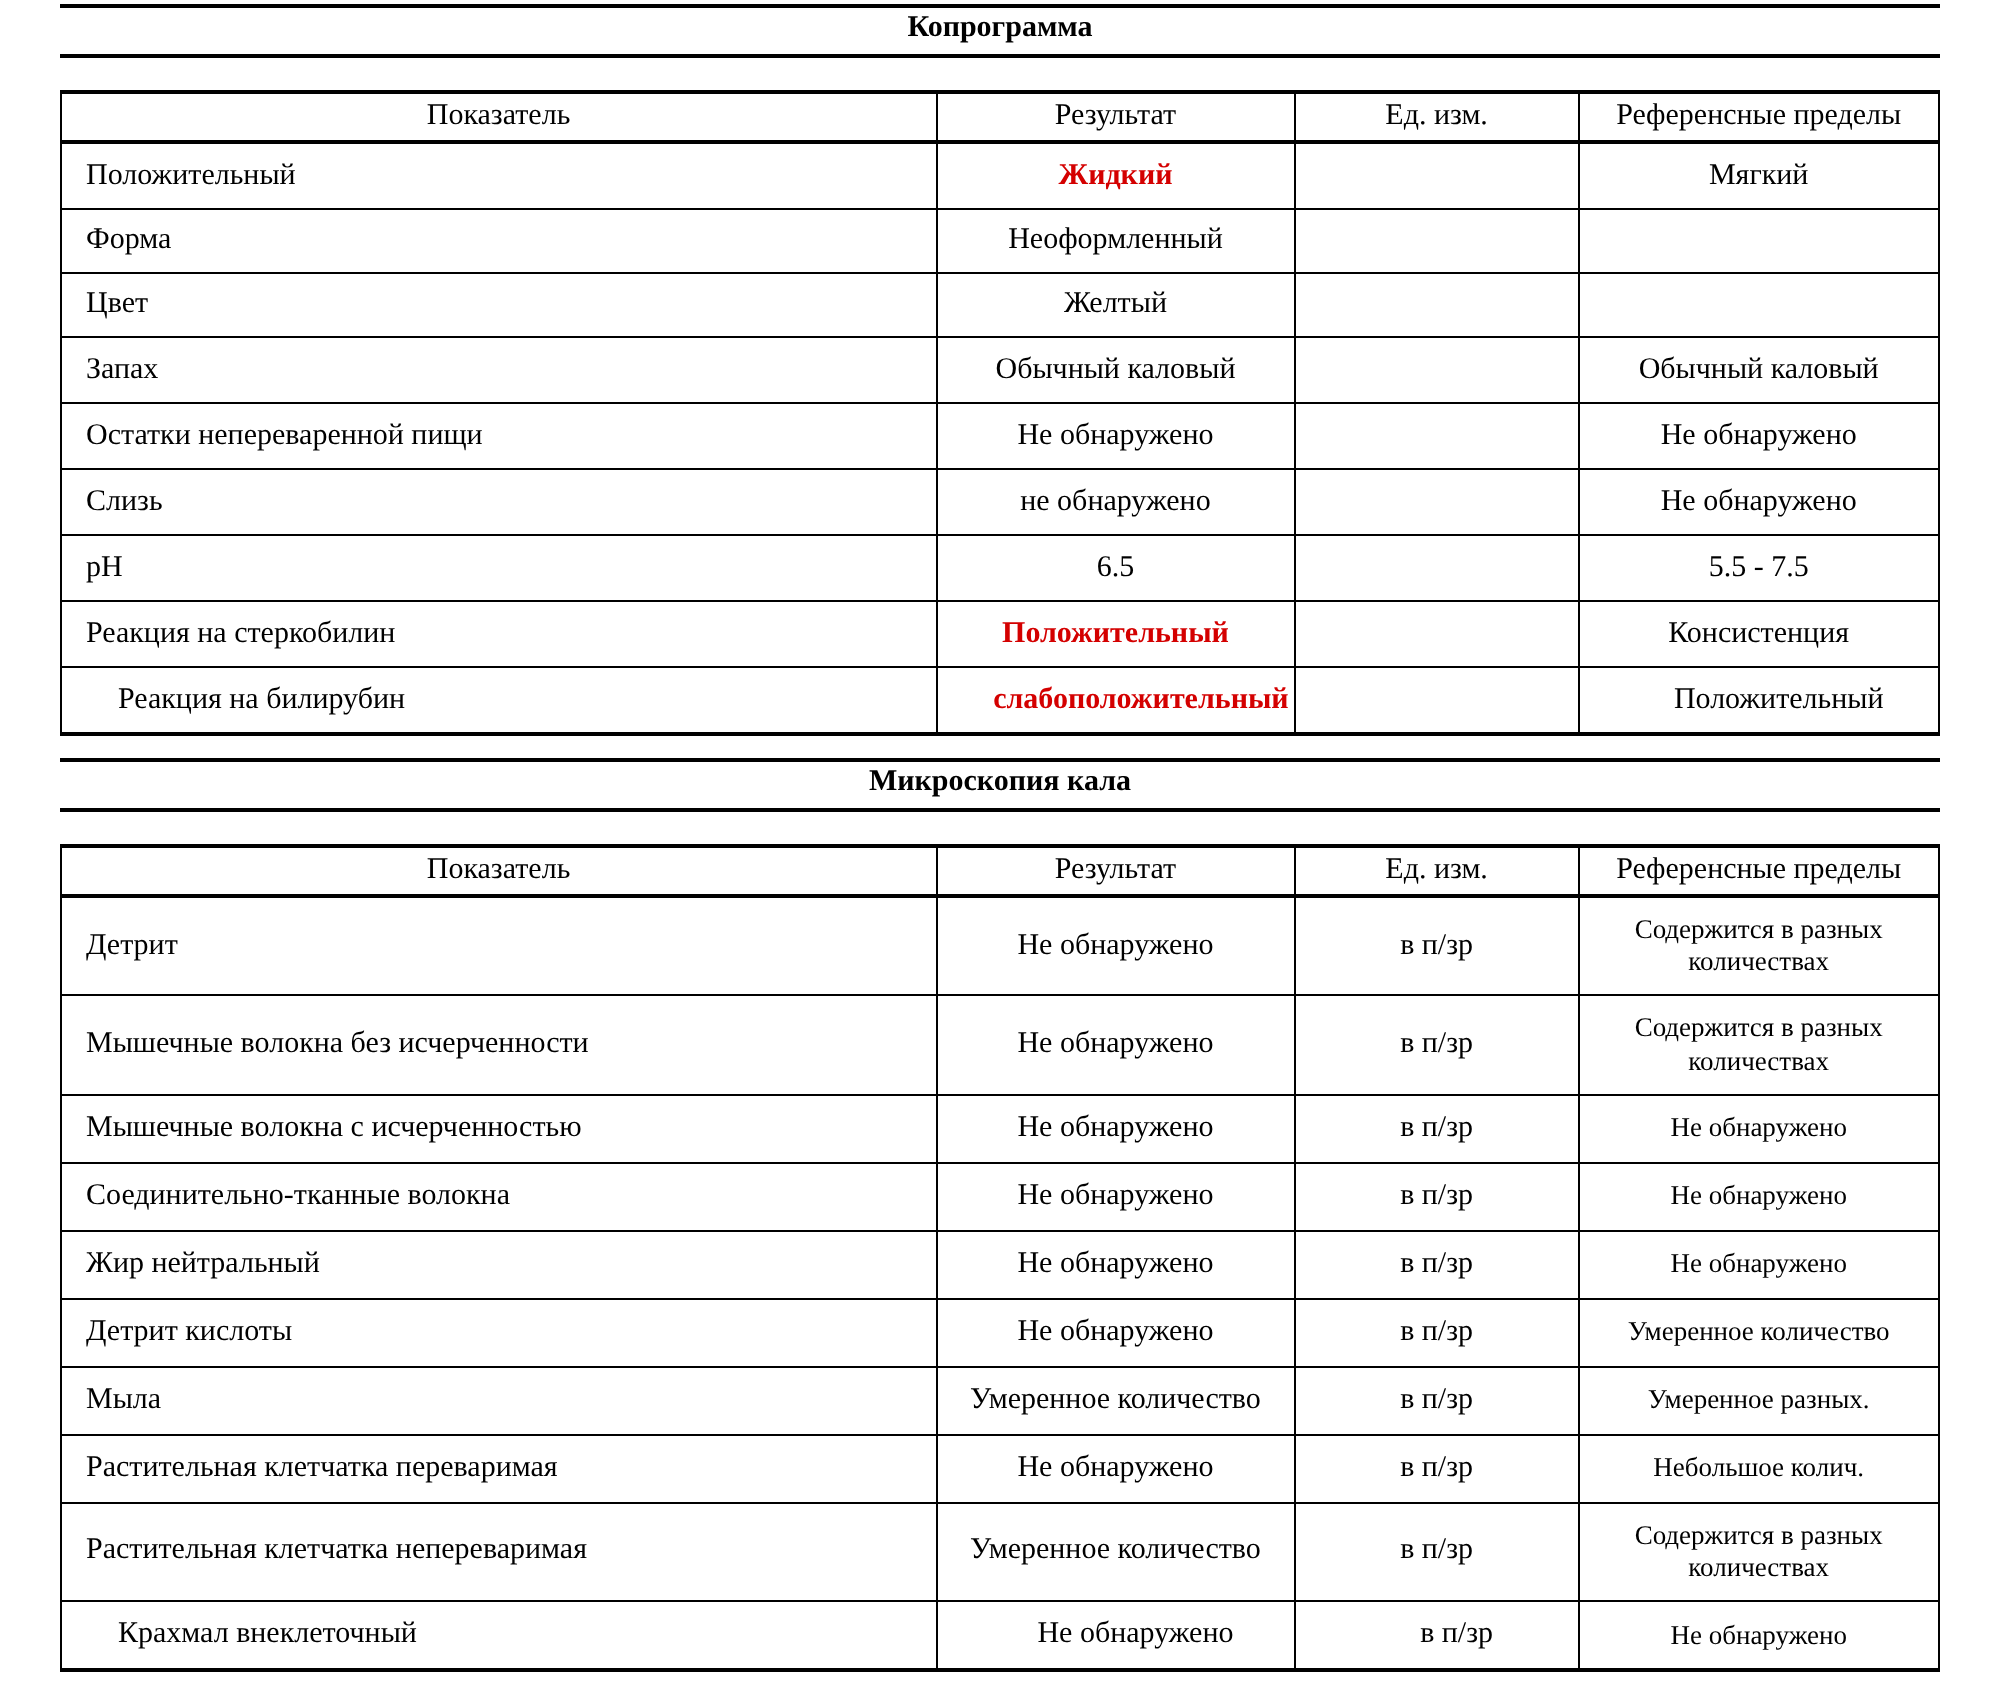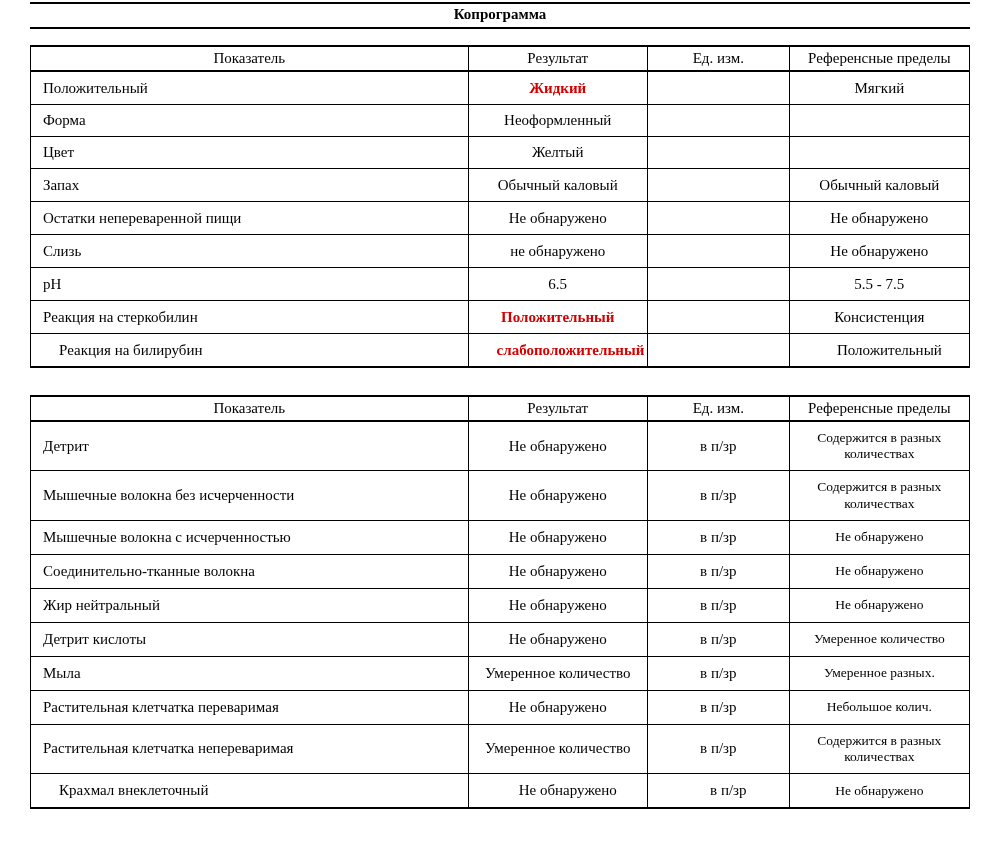--- a/index.html
+++ b/index.html
@@ -125,20 +125,21 @@
         <td class="c-name">Реакция на билирубин</td>
         <td class="c-result red">слабоположительный</td>
         <td class="c-unit"></td>
         <td class="c-ref">Положительный</td>
       </tr>
     </tbody>
   </table>
 
   <div class="gap-sm"></div>
 
+  <div class="section-title">Микроскопия кала</div>
   <div class="gap-md"></div>
 
   <table class="t2">
     <colgroup>
       <col style="width:46.6%">
         <col style="width:19.1%">
         <col style="width:15.1%">
         <col style="width:19.2%">
     </colgroup>
     <thead>

